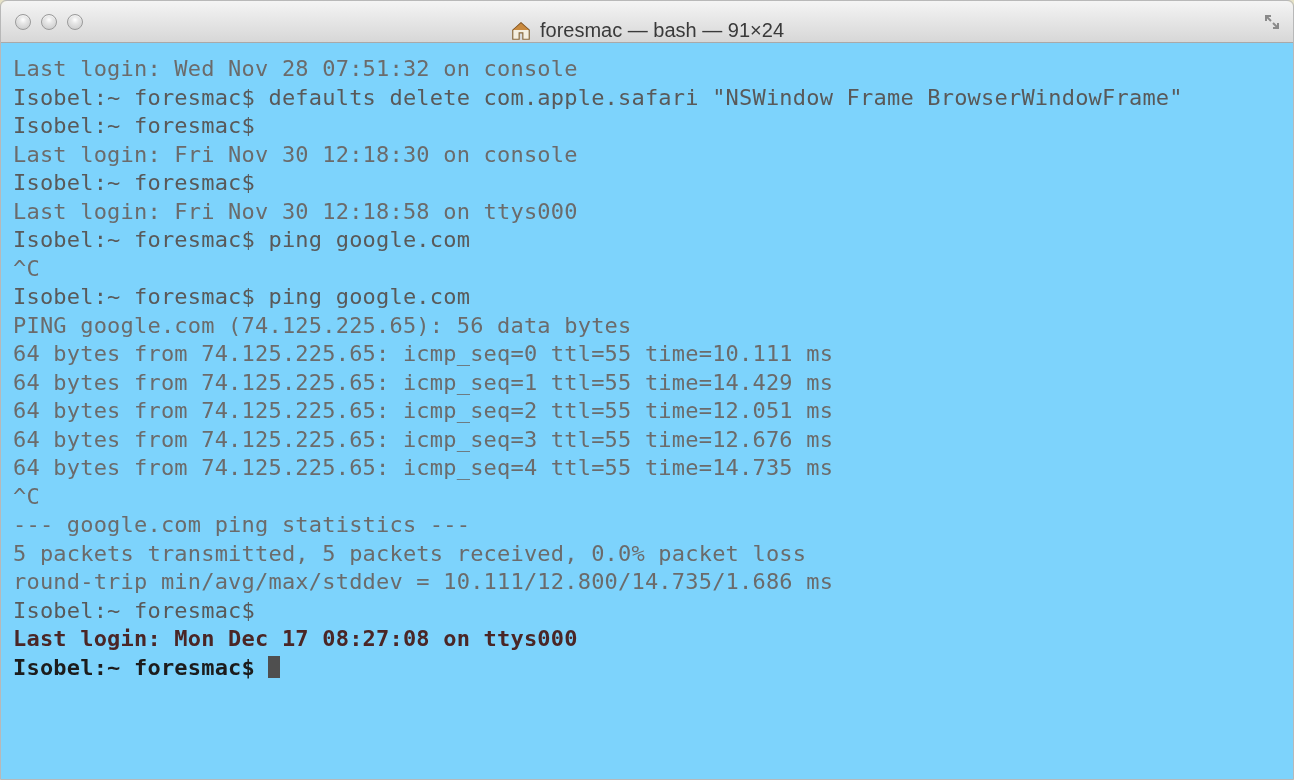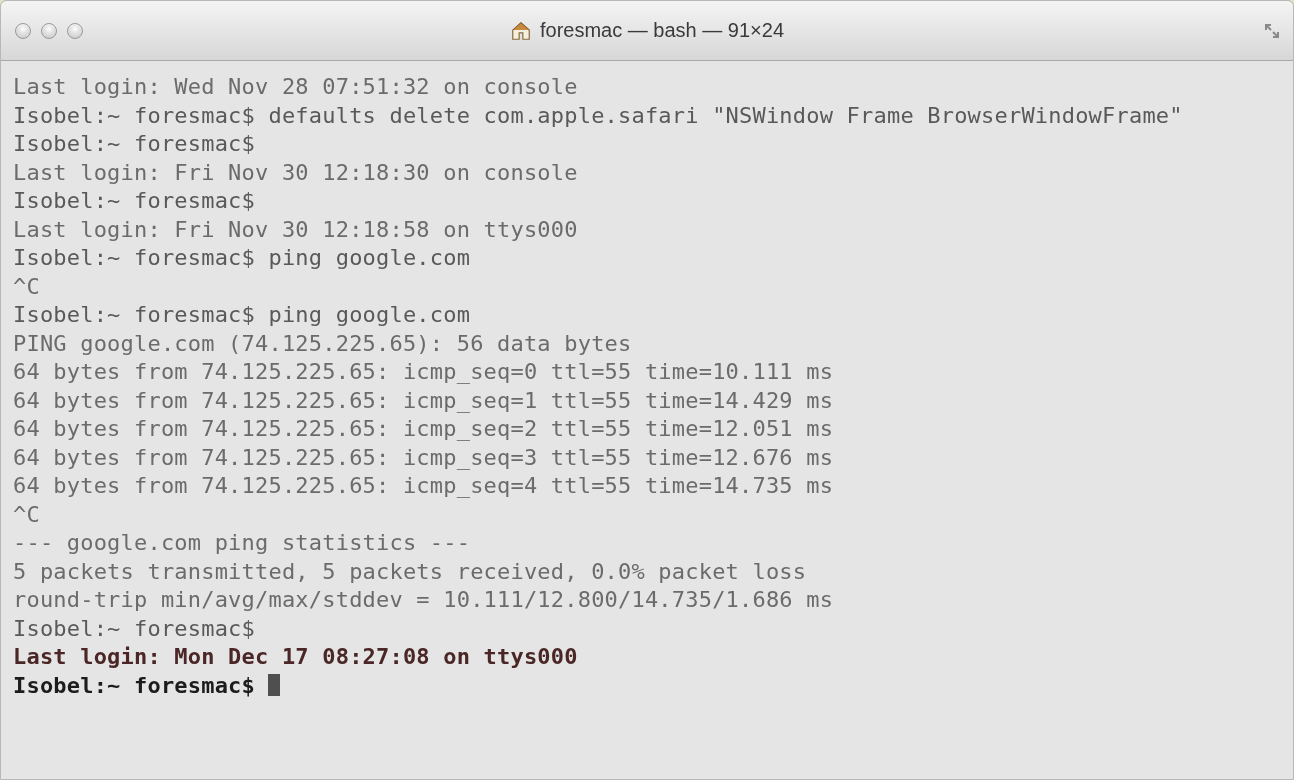--- a/index.html
+++ b/index.html
@@ -13,29 +13,29 @@
   .window {
     width: 100%;
     height: 100%;
     border: 1px solid #b8b8b8;
     border-radius: 6px 6px 0 0;
     display: flex;
     flex-direction: column;
     box-shadow: 0 0 0 1px rgba(0,0,0,0.05) inset;
   }
   .titlebar {
-    height: 60px;
+    height: 42px;
     background: linear-gradient(#f4f4f4, #d7d7d7);
     border-bottom: 1px solid #a9a9a9;
     border-top-left-radius: 6px;
     border-top-right-radius: 6px;
     display: flex;
-    align-items: center;
+    align-items: flex-end;
     position: relative;
-    padding: 12px 10px;
+    padding: 0 10px;
   }
   .traffic-lights {
     display: flex;
     align-items: center;
     gap: 10px;
     position: absolute;
     left: 14px;
     top: 50%;
     transform: translateY(-50%);
   }
@@ -69,21 +69,21 @@
     transform: translateY(-50%);
     display: flex;
     align-items: center;
     justify-content: center;
     width: 22px;
     height: 22px;
     color: #7a7a7a;
   }
   .terminal-body {
     flex: 1;
-    background: #e5e5e5;
+    background: #7dd3fc;
     padding: 12px 12px;
     font-size: 22px;
     line-height: 28.5px;
     color: #5b5b5b;
     white-space: pre;
     overflow: hidden;
     letter-spacing: 0.2px;
     position: relative;
   }
   .line { display: block; }

